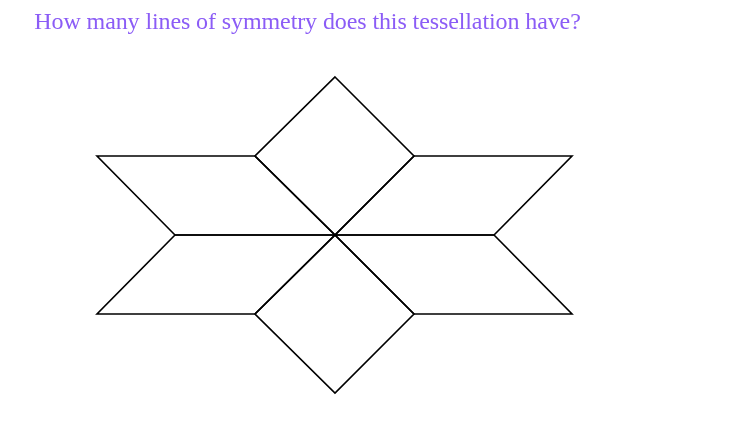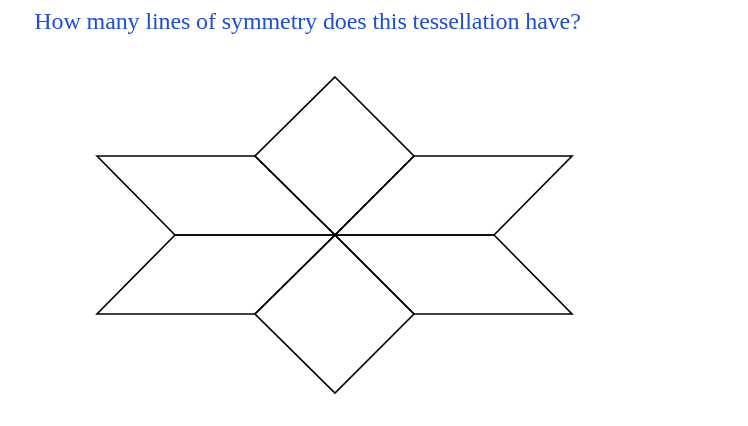--- a/index.html
+++ b/index.html
@@ -1,21 +1,21 @@
 <!DOCTYPE html>
 <html><head>
   <meta charset="utf-8">
   <style>
     html, body { margin: 0; padding: 0; background: #ffffff; }
     body { width: 748px; height: 426px; position: relative; overflow: hidden; }
     .question {
       position: absolute; left: 0; top: 8px; width: 615px;
       text-align: center;
       font-family: "Liberation Serif", "DejaVu Serif", serif;
-      font-size: 24px; color: #1d4ed8;
+      font-size: 24px; color: #8b5cf6;
       letter-spacing: -0.1px;
     }
     .figure { position: absolute; left: 0; top: 0; }
   </style>
 </head>
 <body>
 
 <div class="question">How many lines of symmetry does this tessellation have?</div>
 
 <svg class="figure" width="748" height="426" viewBox="0 0 748 426" xmlns="http://www.w3.org/2000/svg">

